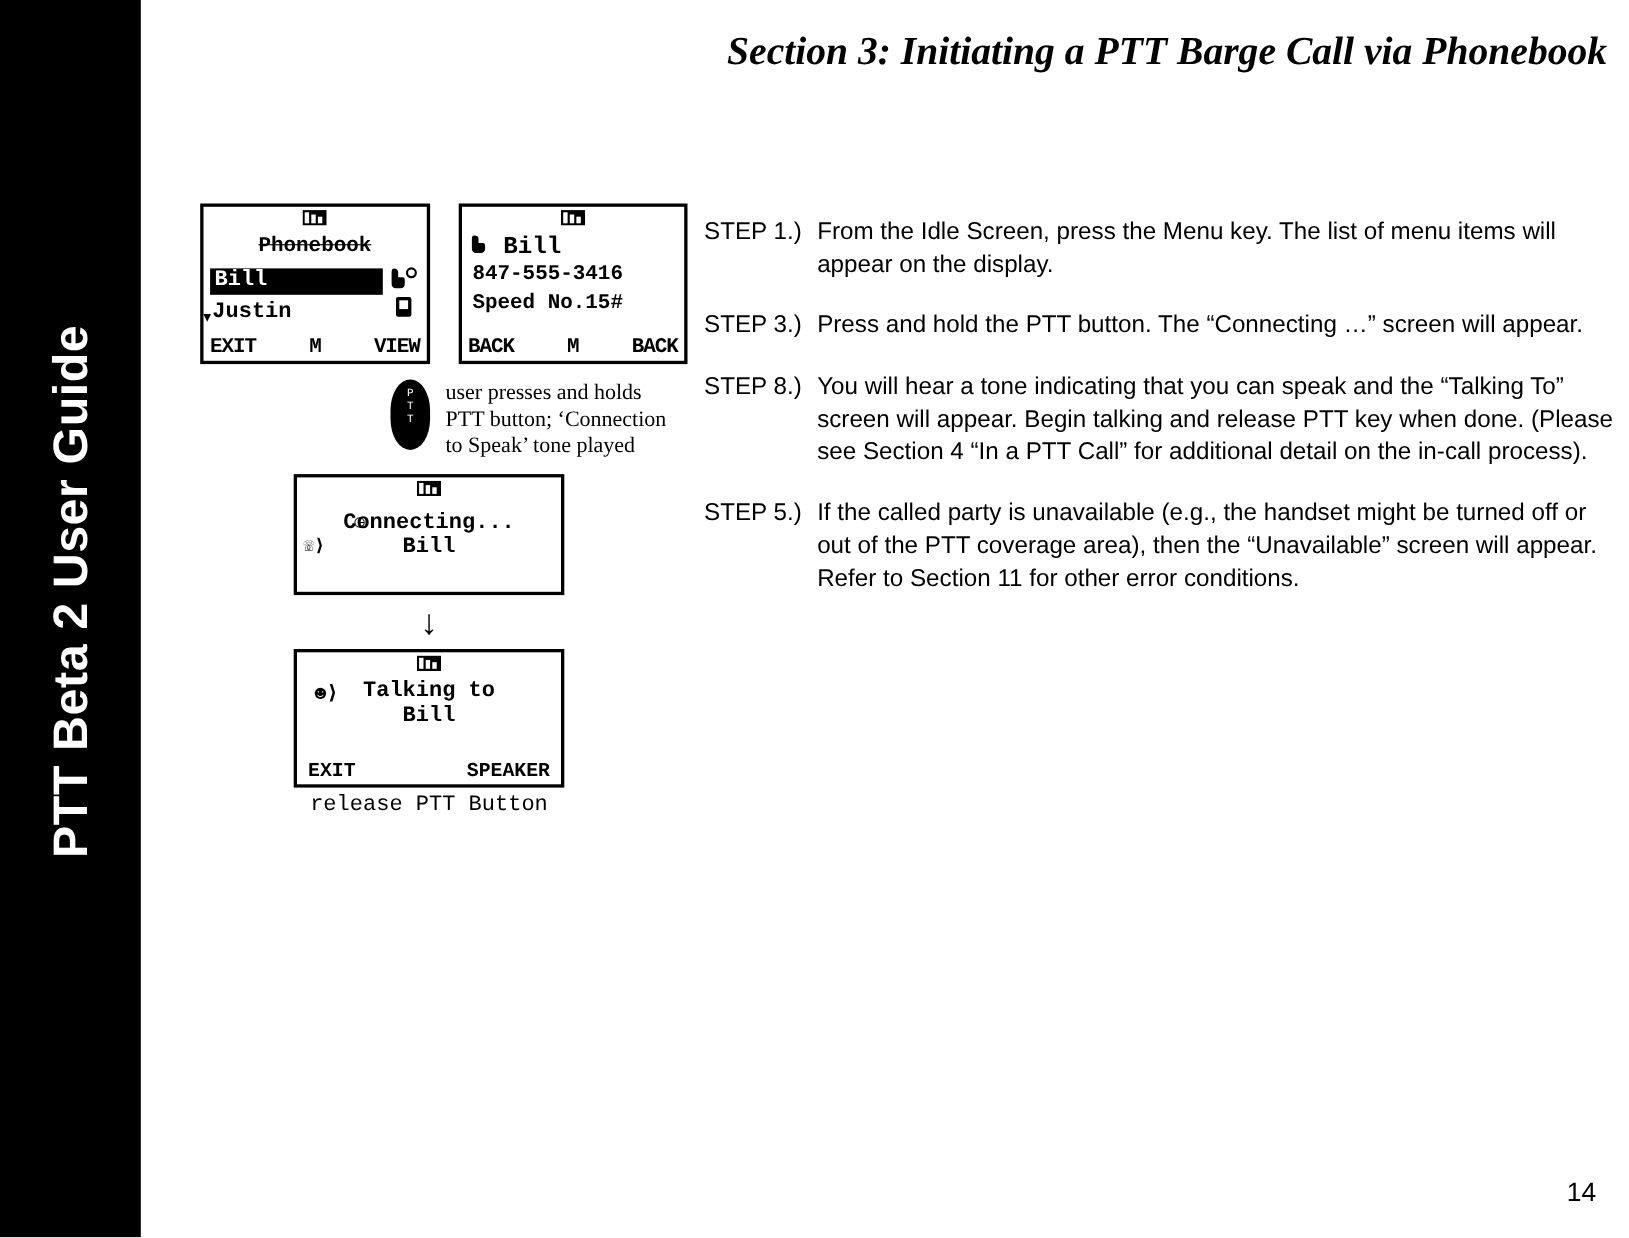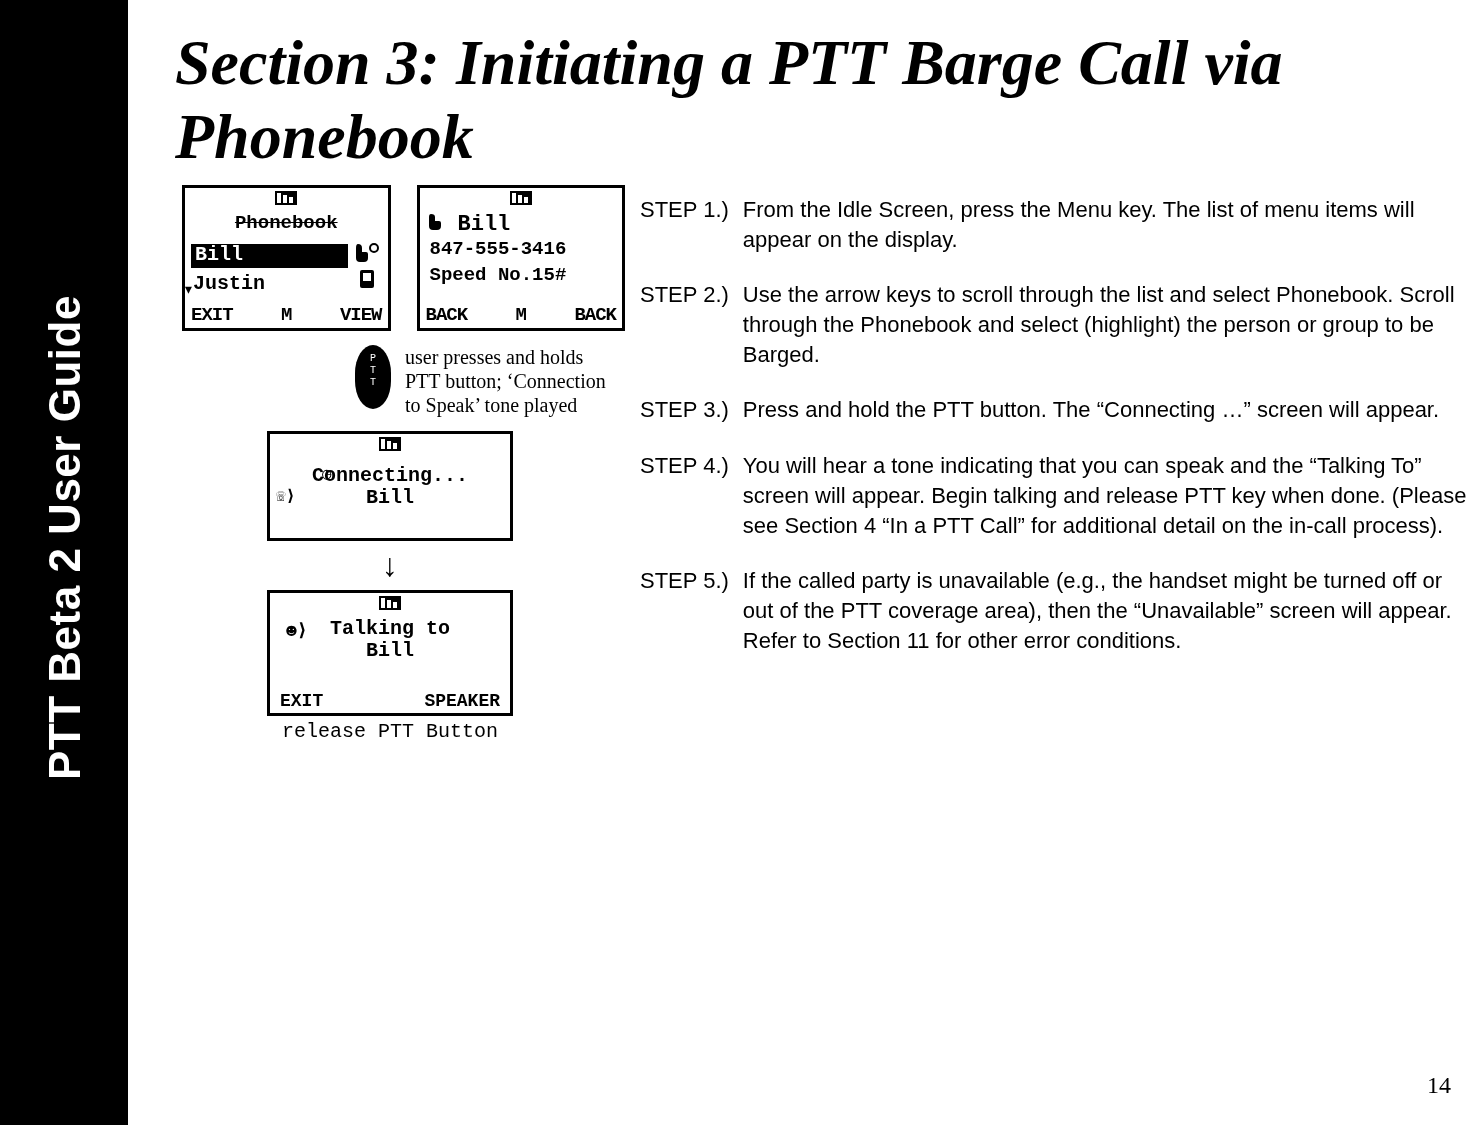--- a/index.html
+++ b/index.html
@@ -36,24 +36,24 @@
     font-size: 44px;
     white-space: nowrap;
     letter-spacing: 0.5px;
   }
   
   .heading {
     position: absolute;
     left: 175px;
     top: 26px;
     right: 20px;
-    text-align: left;
+    text-align: right;
     font-weight: 700;
     font-style: italic;
-    font-size: 64px;
+    font-size: 36px;
     line-height: 1.15;
     font-family: Georgia, 'Times New Roman', serif;
   }
   
   .steps {
     position: absolute;
     left: 640px;
     top: 195px;
     width: 830px;
     font-size: 22px;
@@ -70,21 +70,21 @@
     padding-right: 14px;
   }
   .step-body {
     flex: 1;
   }
   
   .pagenum {
     position: absolute;
     right: 30px;
     bottom: 26px;
-    font-family: Liberation Serif, serif;
+    font-family: Liberation Sans, sans-serif;
     font-size: 24px;
     text-align: right;
   }
   
   .illus {
     position: absolute;
     left: 155px;
     top: 185px;
     width: 470px;
   }
@@ -289,29 +289,25 @@
   </div>
 
   <div class="heading">Section 3: Initiating a PTT Barge Call via Phonebook</div>
 
   <div class="steps">
     <div class="step">
       <div class="step-label">STEP 1.)</div>
       <div class="step-body">From the Idle Screen, press the Menu key. The list of menu items will appear on the display.</div>
     </div>
     <div class="step">
-      <div class="step-label">STEP 2.)</div>
-      <div class="step-body">Use the arrow keys to scroll through the list and select Phonebook.  Scroll through the Phonebook and select (highlight) the person or group to be Barged.</div>
-    </div>
-    <div class="step">
       <div class="step-label">STEP 3.)</div>
       <div class="step-body">Press and hold the PTT button.  The “Connecting …” screen will appear.</div>
     </div>
     <div class="step">
-      <div class="step-label">STEP 4.)</div>
+      <div class="step-label">STEP 8.)</div>
       <div class="step-body">You will hear a tone indicating that you can speak and the “Talking To” screen will appear. Begin talking and release PTT key when done. (Please see Section 4 “In a PTT Call” for additional detail on the in-call process).</div>
     </div>
     <div class="step">
       <div class="step-label">STEP 5.)</div>
       <div class="step-body">If the called party is unavailable (e.g., the handset might be turned off or out of the PTT coverage area), then the “Unavailable” screen will appear. Refer to Section 11 for other error conditions.</div>
     </div>
   </div>
 
   <div class="illus">
 

